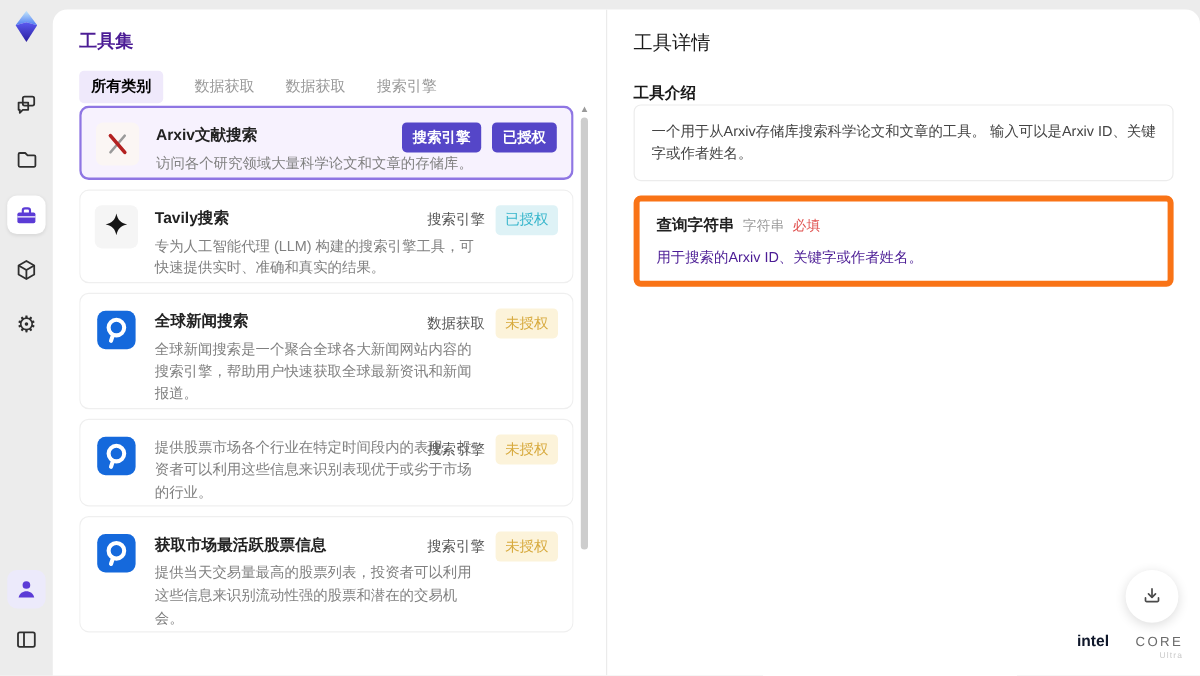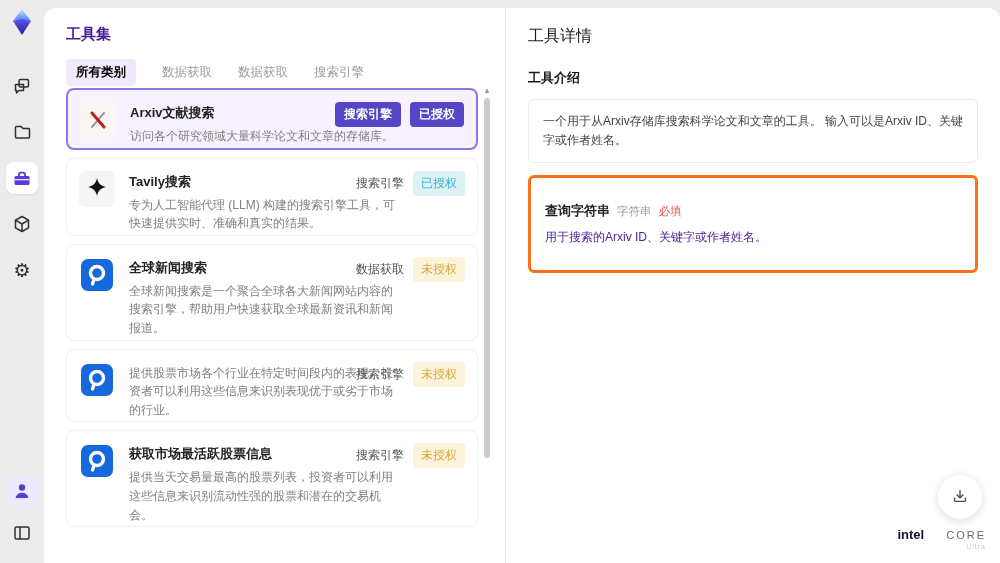--- a/index.html
+++ b/index.html
@@ -56,23 +56,23 @@
   .scrollbar { position:absolute; left:439px; top:78px; width:8px; bottom:2px; }
   .scroll-up { font-size:8px; color:#9a9a9a; text-align:center; line-height:10px; cursor:pointer; }
   .scroll-thumb { margin-top:2px; width:6px; margin-left:1px; height:360px;
     background:#cdcdcd; border-radius:3px; cursor:pointer; }
 
   
   .detail-panel { position:absolute; left:461px; top:0; right:0; bottom:0;
     border-left:1px solid #ebebeb; padding:18px 22px; }
   .detail-title { font-size:16px; font-weight:normal; color:#1a1a1a; }
   .section-head { font-size:13px; font-weight:bold; color:#1a1a1a; margin-top:22px; }
-  .info-box { margin-top:12px; border:1px solid #ececec; border-radius:6px;
+  .info-box { margin-top:0; border:1px solid #ececec; border-radius:6px;
     padding:12px 14px; font-size:12px; color:#444; line-height:1.6; }
-  .param-box { margin-top:12px; border:3px solid #f97316; border-radius:6px; padding:24px 14px; }
+  .param-box { margin-top:12px; border:5px solid #f97316; border-radius:6px; padding:11px 14px; }
   .param-head { display:flex; align-items:baseline; gap:7px; }
   .param-name { font-size:13px; font-weight:bold; color:#222; }
   .param-type { font-size:11.5px; color:#9a9a9a; }
   .param-required { font-size:11.5px; color:#e0514f; }
   .param-desc { margin-top:9px; font-size:12px; color:#4c1d95; }
 
   
   .fab { position:absolute; right:18px; bottom:44px; width:44px; height:44px; border-radius:50%;
     background:#fff; box-shadow:0 2px 10px rgba(0,0,0,.14); display:flex; align-items:center;
     justify-content:center; cursor:pointer; }

